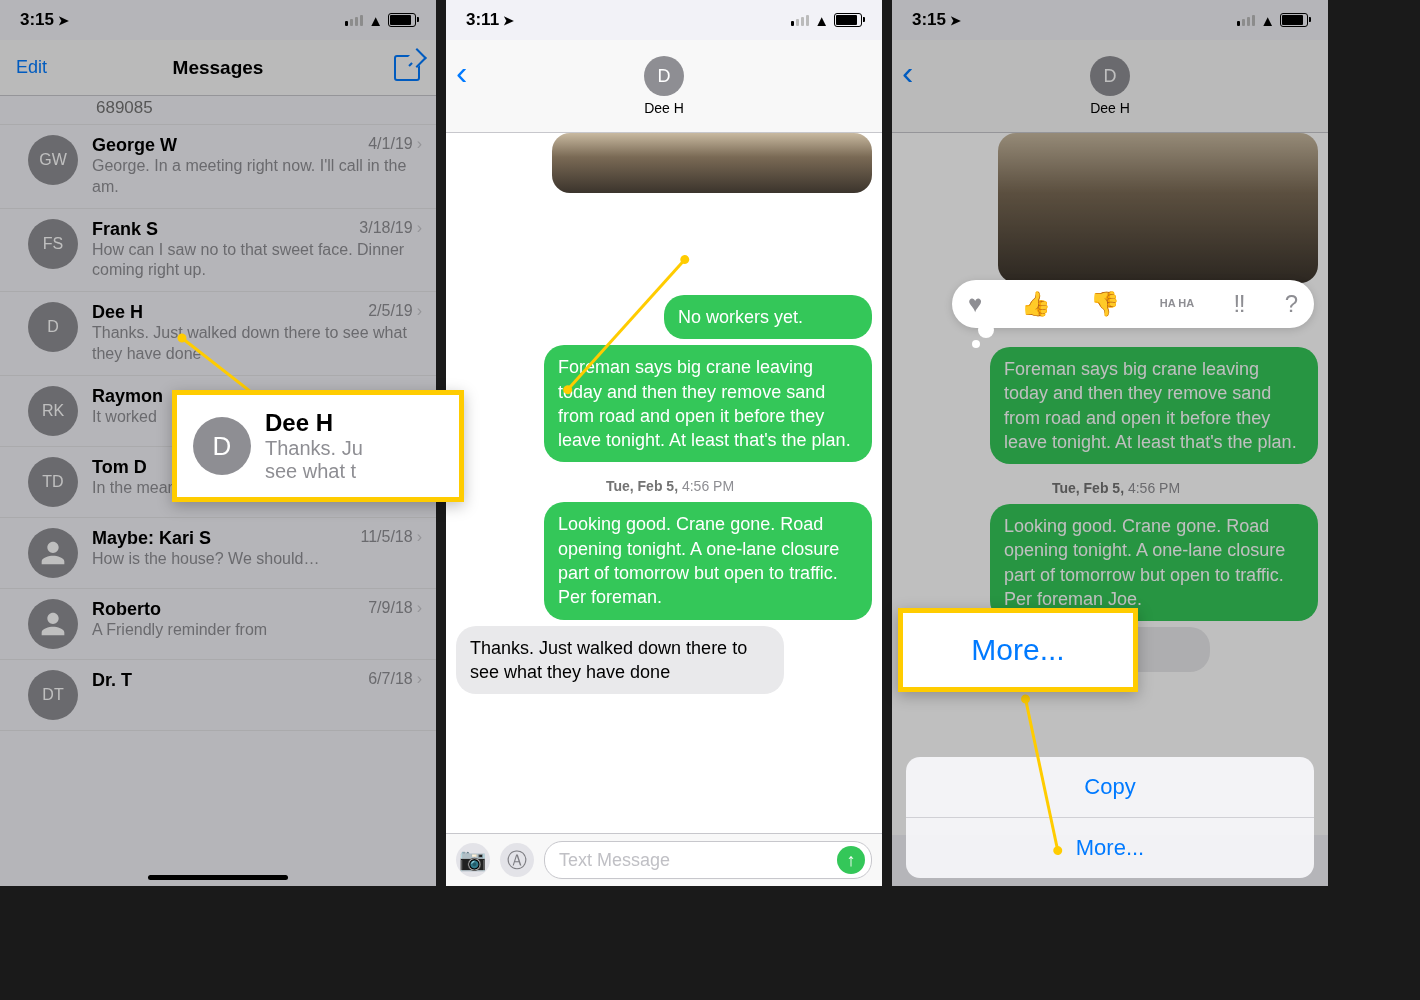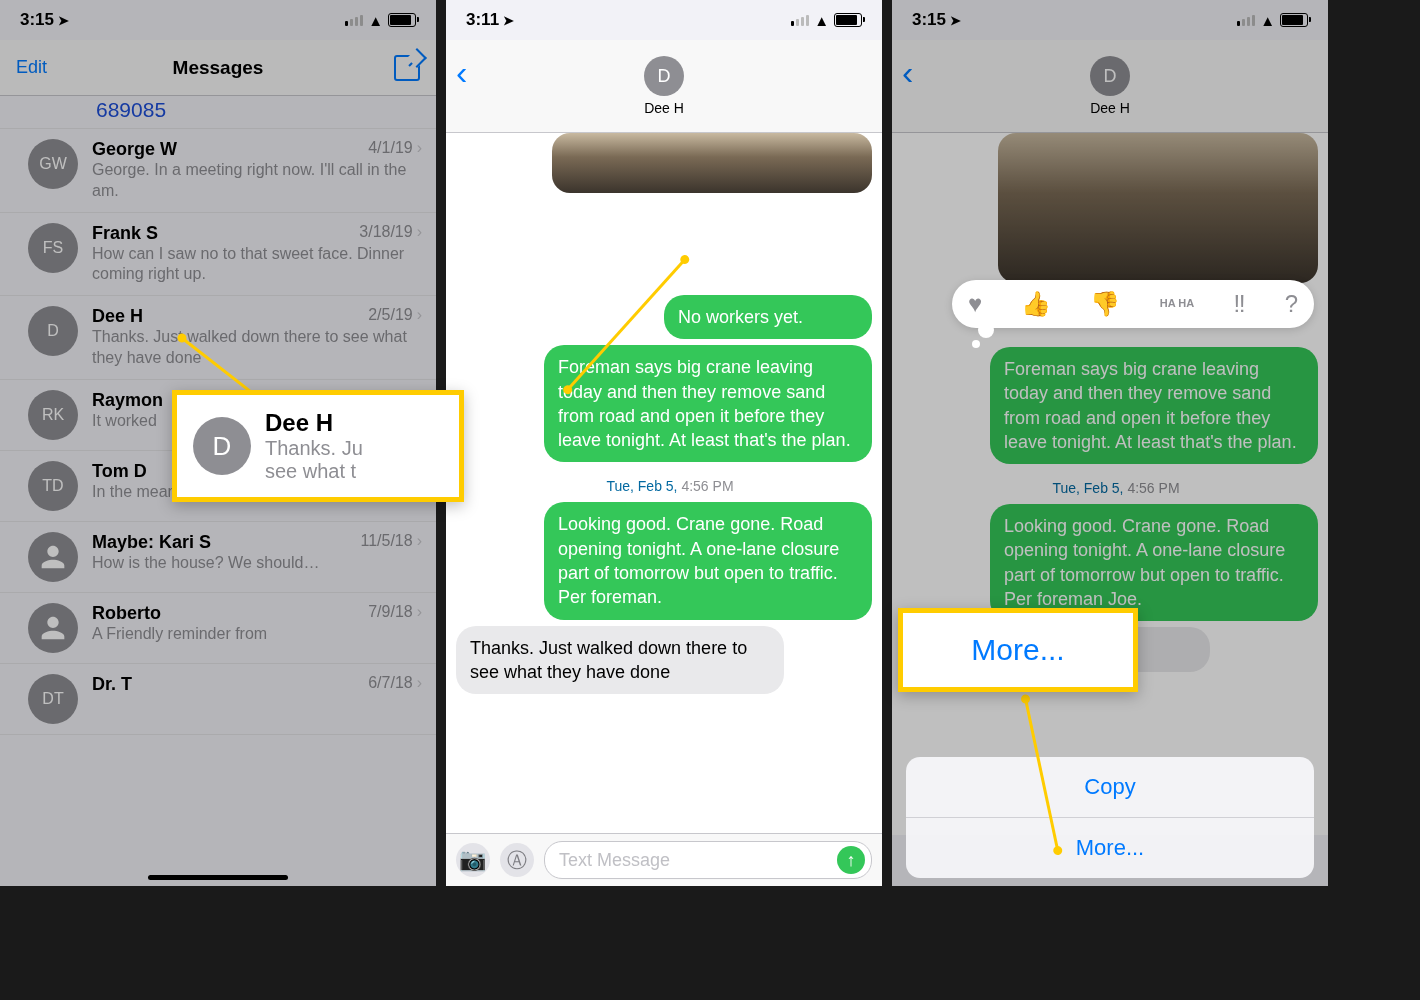--- a/index.html
+++ b/index.html
@@ -20,21 +20,21 @@
   .batt .fill{position:absolute;left:1px;top:1px;bottom:1px;width:80%;background:#000;border-radius:1px;}
   
   .list-head{height:55px;border-bottom:1px solid #c7c7cc;display:flex;align-items:center;justify-content:space-between;padding:0 16px;background:#f8f8f8;}
   .list-head .edit{color:#007aff;font-size:18px;}
   .list-head .title{font-size:19px;font-weight:700;position:absolute;left:0;right:0;text-align:center;pointer-events:none;}
   .compose{width:22px;height:22px;border:2px solid #007aff;border-radius:3px;position:relative;}
   .compose::after{content:"";position:absolute;width:12px;height:12px;border-top:2px solid #007aff;border-right:2px solid #007aff;transform:rotate(45deg);top:-6px;right:-6px;background:#f8f8f8;}
   .compose .pen{position:absolute;width:2px;height:14px;background:#007aff;transform:rotate(45deg);top:-3px;right:3px;}
   
   .rows{overflow:hidden;}
-  .prevcode{color:#1d4ed8;font-size:21px;padding:2px 0 6px 96px;border-bottom:1px solid #e3e3e6;}
+  .prevcode{color:#737373;font-size:17px;padding:2px 0 6px 96px;border-bottom:1px solid #e3e3e6;}
   .row{display:flex;padding:10px 14px 10px 28px;border-bottom:1px solid #e3e3e6;position:relative;}
   .avatar{width:50px;height:50px;border-radius:25px;background:#8e8e93;color:#fff;display:flex;align-items:center;justify-content:center;font-size:16px;flex:none;margin-right:14px;}
   .avatar.sil svg{width:34px;height:34px;fill:#fff;}
   .rowmain{flex:1;min-width:0;}
   .rtop{display:flex;align-items:flex-start;}
   .rname{font-weight:700;font-size:18px;flex:1;white-space:nowrap;overflow:hidden;text-overflow:ellipsis;}
   .rdate{color:#8e8e93;font-size:16px;margin-right:4px;}
   .chev{color:#c7c7cc;}
   .rprev{color:#8e8e93;font-size:16px;line-height:1.3;max-height:2.6em;overflow:hidden;}
   
@@ -42,21 +42,21 @@
   .back{position:absolute;left:10px;top:32px;color:#007aff;font-size:34px;font-weight:400;line-height:0;}
   .conv-head .avatar{width:40px;height:40px;font-size:18px;margin:0;}
   .conv-head .cname{font-size:14px;margin-top:4px;}
   
   .conv{background:#fff;height:702px;overflow:hidden;position:relative;padding:0 10px;}
   .photo{width:320px;height:60px;border-radius:18px;background:linear-gradient(180deg,#c8b9a0 0%,#7a6a55 40%,#3b342c 100%);margin-left:auto;margin-top:0;border-bottom-left-radius:18px;border-bottom-right-radius:18px;}
   .bubble{max-width:300px;padding:10px 14px;border-radius:20px;font-size:18px;line-height:1.35;margin:6px 0;word-wrap:break-word;}
   .sent{background:#34c759;color:#fff;margin-left:auto;position:relative;}
   .recv{background:#e9e9eb;color:#000;margin-right:auto;position:relative;}
   .ts{text-align:center;color:#8e8e93;font-size:14px;margin:16px 0 8px;}
-  .ts b{color:#0369a1;font-weight:400;margin-left:12px;}
+  .ts b{color:#737373;font-weight:700;margin-left:12px;}
   
   .inputbar{position:absolute;left:0;right:0;bottom:0;height:52px;background:#f8f8f8;border-top:1px solid #c7c7cc;display:flex;align-items:center;padding:0 10px;gap:10px;}
   .ib-btn{width:34px;height:34px;border-radius:17px;background:#e3e3e8;display:flex;align-items:center;justify-content:center;color:#7d7d82;font-size:20px;}
   .txtfield{flex:1;height:36px;border:1px solid #c7c7cc;border-radius:18px;background:#fff;display:flex;align-items:center;padding:0 6px 0 14px;color:#c0c0c5;font-size:18px;justify-content:space-between;}
   .sendbtn{width:28px;height:28px;border-radius:14px;background:#34c759;color:#fff;display:flex;align-items:center;justify-content:center;font-size:18px;font-weight:700;}
   
   .homebar{position:absolute;left:50%;bottom:6px;width:140px;height:5px;background:#000;border-radius:3px;transform:translateX(-50%);}
   
   .callout{position:absolute;background:#fff;border:5px solid #ffcc00;box-shadow:0 4px 14px rgba(0,0,0,.25);z-index:30;}
   .leader{position:absolute;height:3px;background:#ffcc00;transform-origin:left center;z-index:29;}

